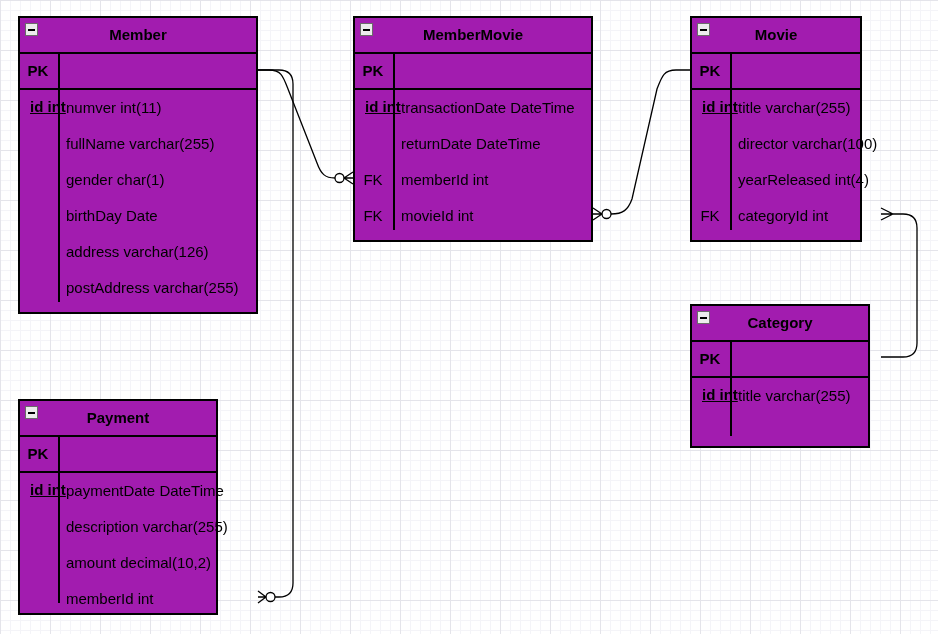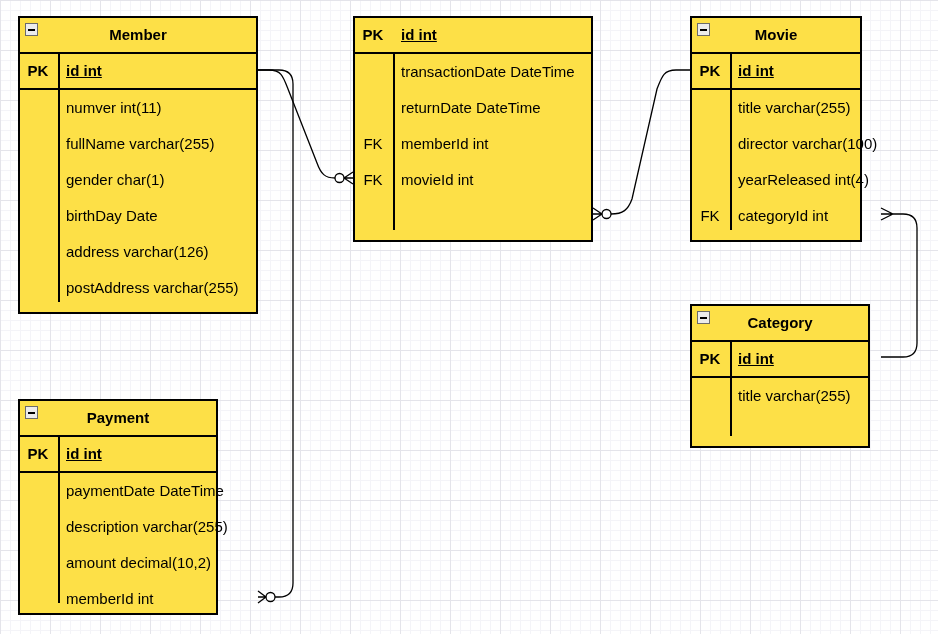--- a/index.html
+++ b/index.html
@@ -8,35 +8,35 @@
     font-family:"Liberation Sans",sans-serif;font-size:15px;color:#000;
     background-color:#ffffff;
     background-image:
       linear-gradient(#e4e4ea 1px, transparent 1px),
       linear-gradient(90deg,#e4e4ea 1px, transparent 1px),
       linear-gradient(#f4f4f8 1px, transparent 1px),
       linear-gradient(90deg,#f4f4f8 1px, transparent 1px);
     background-size:50px 50px,50px 50px,10px 10px,10px 10px;
   }
   .entity{
-    position:absolute;background:#fde047;border:2px solid #000;box-sizing:border-box;
+    position:absolute;background:#a21caf;border:2px solid #000;box-sizing:border-box;
   }
   .header{
     position:relative;height:34px;line-height:34px;border-bottom:2px solid #000;
     text-align:center;font-weight:bold;
   }
   .collapse{
     position:absolute;left:5px;top:5px;width:13px;height:13px;
     background:#ececec;border:1px solid #6b6b6b;box-sizing:border-box;
   }
   .collapse .minus{
     position:absolute;left:2px;top:5px;width:7px;height:2px;background:#000;
   }
   .row{display:flex;height:36px;line-height:36px;}
-  .pkrow{height:34px;line-height:34px;border-bottom:2px solid #000;font-weight:bold;}
+  .pkrow{height:34px;line-height:34px;border-bottom:2px solid #000;font-weight:bold;flex-direction:column;}
   .pkrow .field{text-decoration:underline;}
   .key{flex:0 0 36px;width:36px;text-align:center;}
   .field{padding-left:10px;white-space:nowrap;}
   .divider{
     position:absolute;left:38px;top:34px;bottom:10px;width:1.5px;background:#000;
   }
   #edges{
     position:absolute;left:0;top:0;width:938px;height:634px;
     pointer-events:none;z-index:5;
   }
@@ -82,20 +82,26 @@
         </div>
         <div class="row body-row">
           <span class="key"></span>
           <span class="field">postAddress varchar(255)</span>
         </div>
       </div>
     <div class="divider"></div>
   </div>
 
   <div class="entity" style="left: 353px; top: 16px; width: 240px; height: 226px;">
+    <div class="header">
+      <span class="collapse">
+          <span class="minus"></span>
+        </span>
+      <span class="title">MemberMovie</span>
+    </div>
     <div class="row pkrow">
       <span class="key pk-key">PK</span>
       <span class="field pk-field">id int</span>
     </div>
     <div class="rows">
         <div class="row body-row">
           <span class="key"></span>
           <span class="field">transactionDate DateTime</span>
         </div>
         <div class="row body-row">

